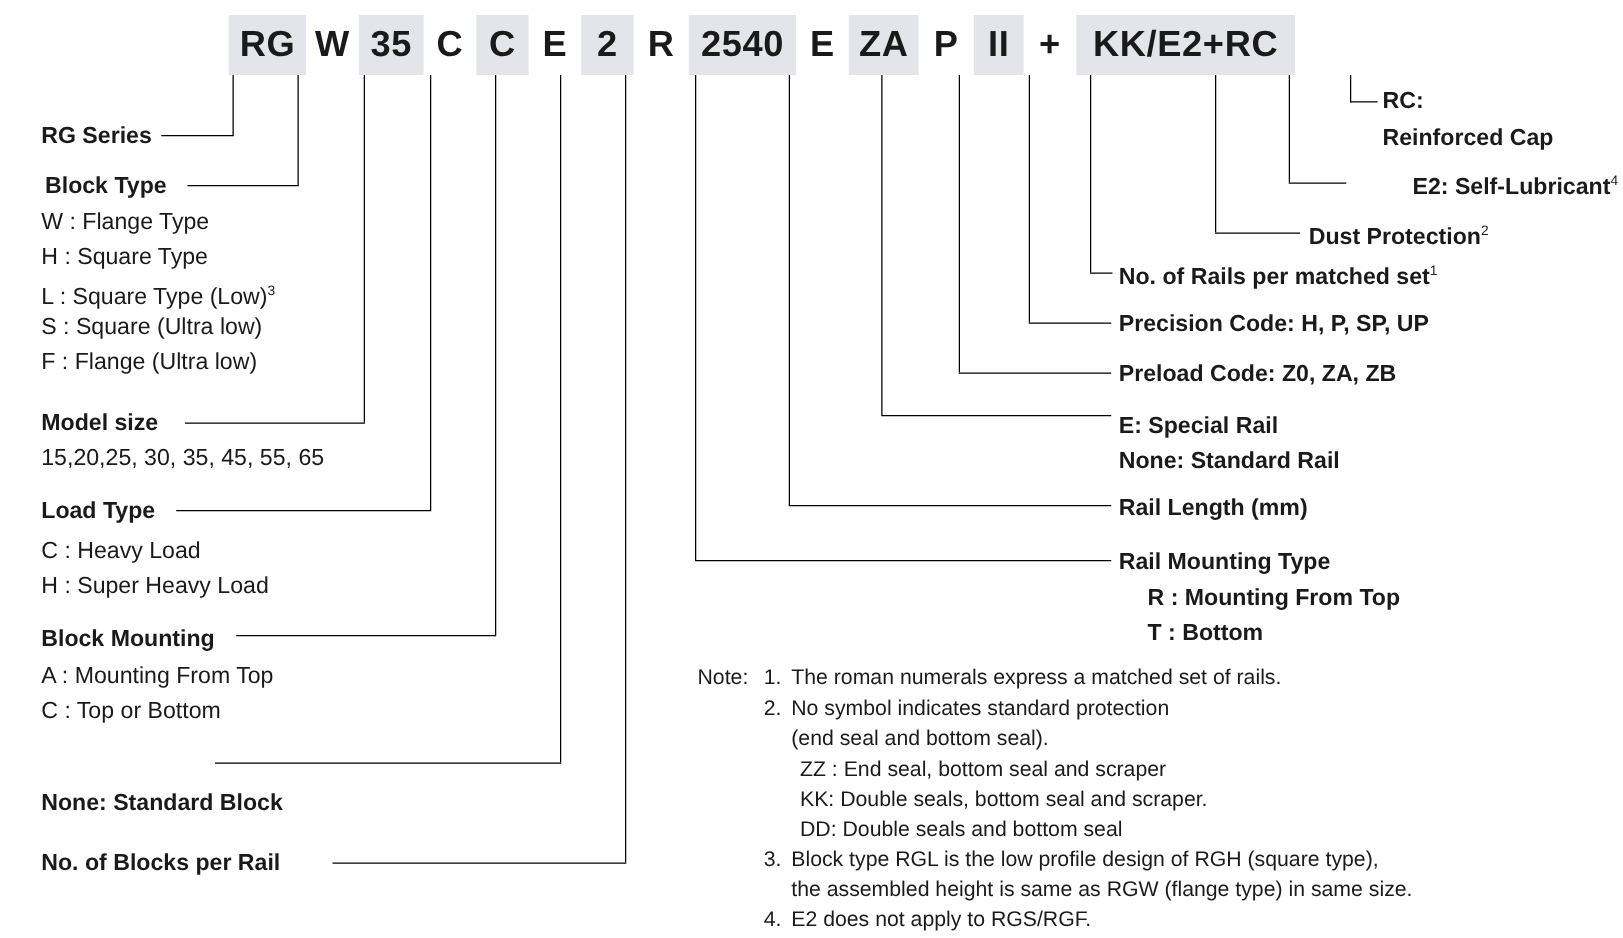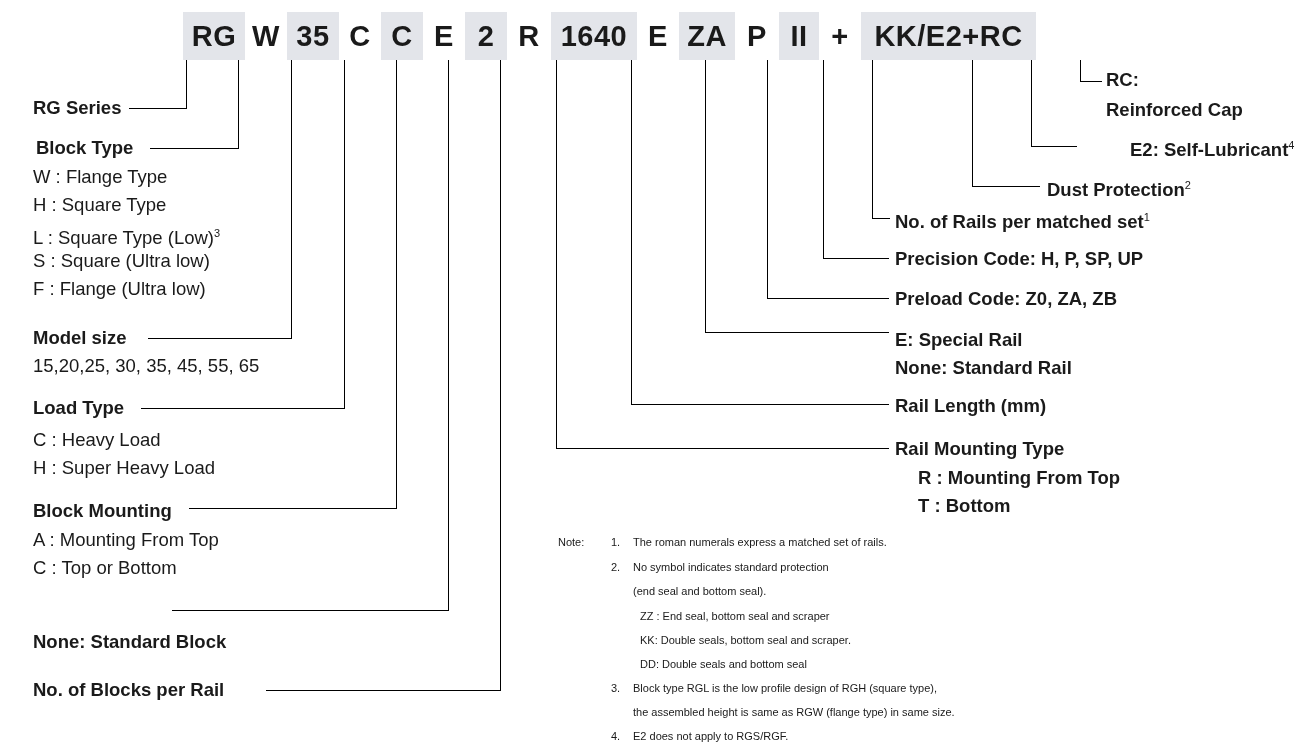--- a/index.html
+++ b/index.html
@@ -45,40 +45,40 @@
     position:absolute;
     font-size:18.5px;
     line-height:28px;
     white-space:nowrap;
   }
   .lbl.bold{font-weight:bold;}
   sup{font-size:11px;vertical-align:super;font-weight:normal;}
 
   .note{
     position:absolute;
-    font-size:11px;
+    font-size:17px;
     line-height:24.5px;
     white-space:nowrap;
   }
 </style>
 </head>
 <body>
 
 <div id="stage">
 
   <div id="codebar">
     <div class="code-cell shade" style="width:62px">RG</div>
     <div class="code-cell plain" style="width:42px">W</div>
     <div class="code-cell shade" style="width:52px">35</div>
     <div class="code-cell plain" style="width:42px">C</div>
     <div class="code-cell shade" style="width:42px">C</div>
     <div class="code-cell plain" style="width:42px">E</div>
     <div class="code-cell shade" style="width:42px">2</div>
     <div class="code-cell plain" style="width:44px">R</div>
-    <div class="code-cell shade" style="width:86px">1640</div>
+    <div class="code-cell shade" style="width:86px">2540</div>
     <div class="code-cell plain" style="width:42px">E</div>
     <div class="code-cell shade" style="width:56px">ZA</div>
     <div class="code-cell plain" style="width:44px">P</div>
     <div class="code-cell shade" style="width:40px">II</div>
     <div class="code-cell plain" style="width:42px">+</div>
     <div class="code-cell shade" style="width:175px">KK/E2+RC</div>
   </div>
 
   <div class="vline" style="left:186px; top:60px;  height:48px;"></div>
   <div class="hline" style="left:129px; top:108px; width:58px;"></div>

